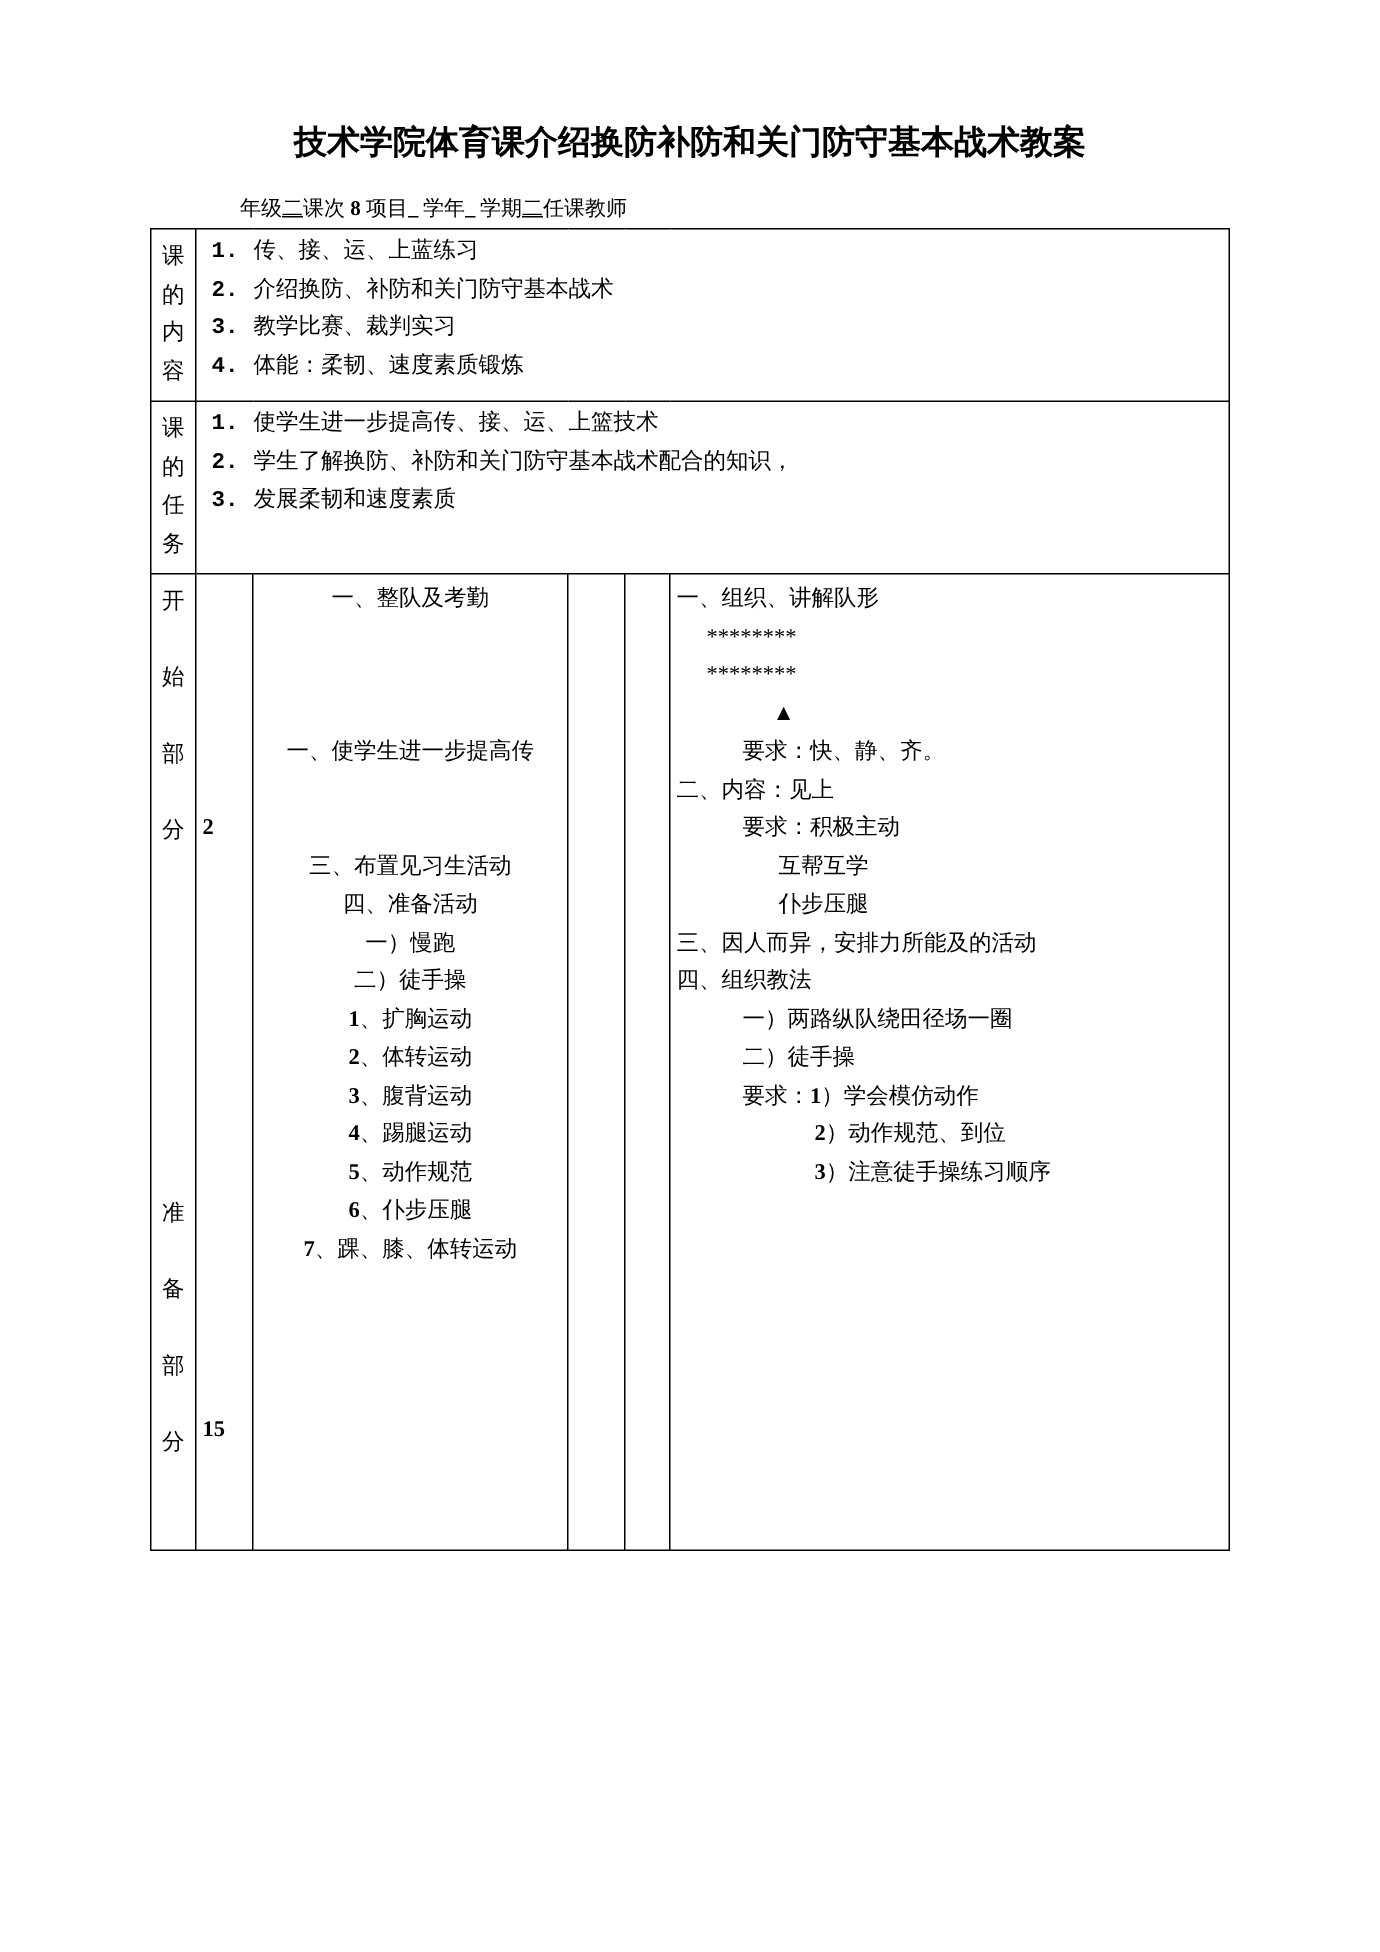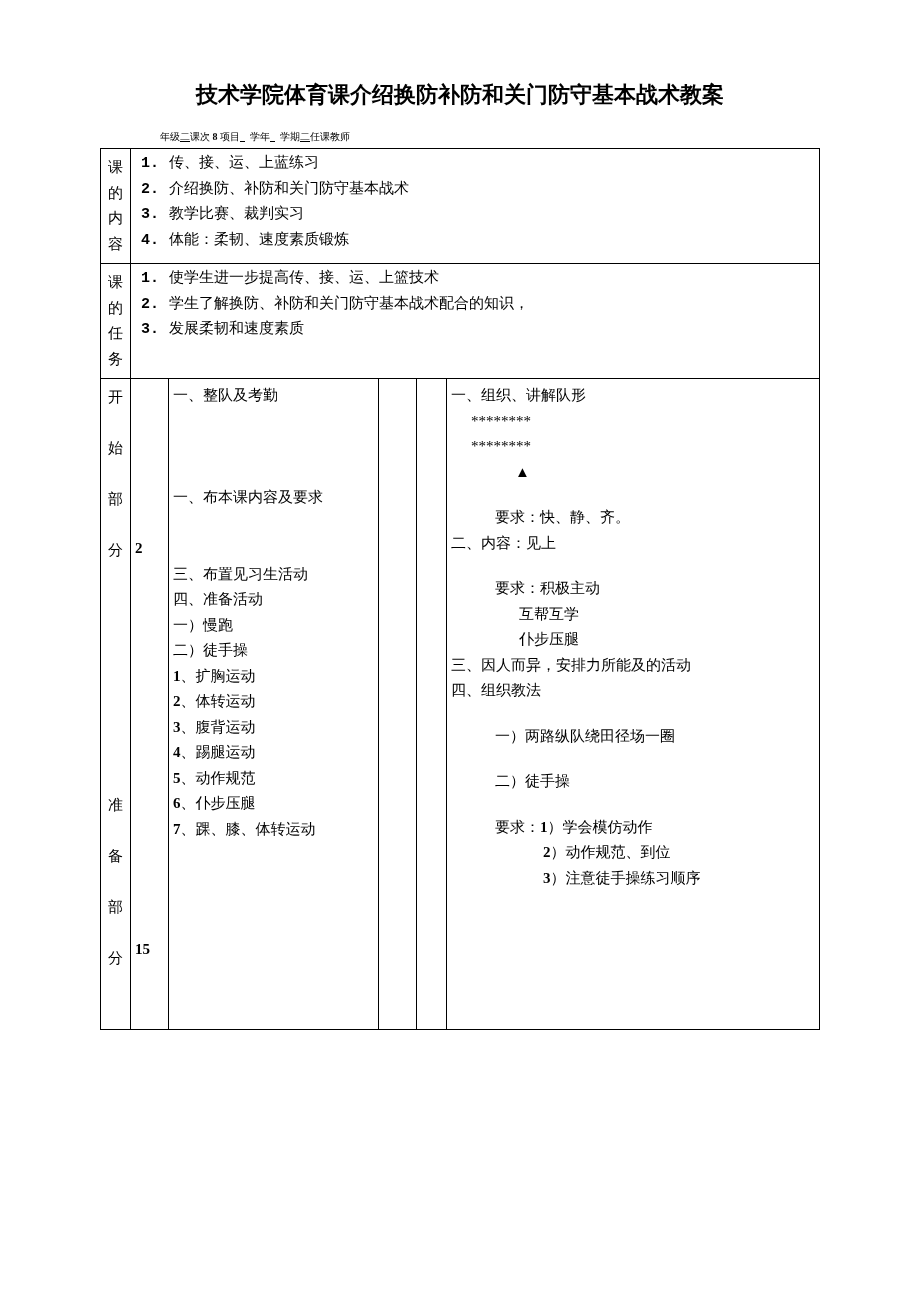--- a/index.html
+++ b/index.html
@@ -16,21 +16,21 @@
       width: 920px;
     }
     .title {
       text-align: center;
       font-size: 22px;
       font-weight: bold;
       margin-bottom: 20px;
     }
     .meta-line {
       padding-left: 60px;
-      font-size: 10px;
+      font-size: 14px;
       margin-bottom: 4px;
     }
     .meta-line u {
       text-decoration: underline;
       display: inline-block;
       min-width: 10px;
     }
     table {
       border-collapse: collapse;
       width: 100%;
@@ -52,20 +52,21 @@
       display: block;
     }
     .time-col {
       width: 38px;
       text-align: center;
       vertical-align: middle;
       font-weight: bold;
     }
     .content-col {
       width: 210px;
+      text-align: center;
     }
     .time2-col {
       width: 38px;
     }
     .cishu-col {
       width: 30px;
       text-align: center;
     }
     .method-col {
       width: auto;
@@ -84,21 +85,21 @@
       padding-left: 6px;
     }
     ol.numbered li .num {
       font-weight: bold;
       margin-right: 10px;
     }
     .content-body {
       padding: 2px 0;
     }
     .indent1 { padding-left: 20px; }
-    .indent2 { padding-left: 44px; margin-top: 20px; }
+    .indent2 { padding-left: 44px; }
     .indent3 { padding-left: 68px; }
     .indent4 { padding-left: 92px; }
     .triangle { text-align: left; padding-left: 64px; }
     .bold { font-weight: bold; }
   </style>
 </head>
 <body>
 
 <div class="title">技术学院体育课介绍换防补防和关门防守基本战术教案</div>
 
@@ -177,21 +178,21 @@
       <div>2</div>
       <div style="height:375px"></div>
       <div>15</div>
     </td>
     <td class="content-col">
       <div class="content-body">
         <div>一、整队及考勤</div>
         <div>&nbsp;</div>
         <div>&nbsp;</div>
         <div>&nbsp;</div>
-        <div>一、布本课内容及要求</div>
+        <div>一、使学生进一步提高传</div>
         <div>&nbsp;</div>
         <div>&nbsp;</div>
         <div>三、布置见习生活动</div>
         <div>四、准备活动</div>
         <div>一）慢跑</div>
         <div>二）徒手操</div>
         <div><span class="bold">1</span><span>、扩胸运动</span></div>
         <div><span class="bold">2</span><span>、体转运动</span></div>
         <div><span class="bold">3</span><span>、腹背运动</span></div>
         <div><span class="bold">4</span><span>、踢腿运动</span></div>

